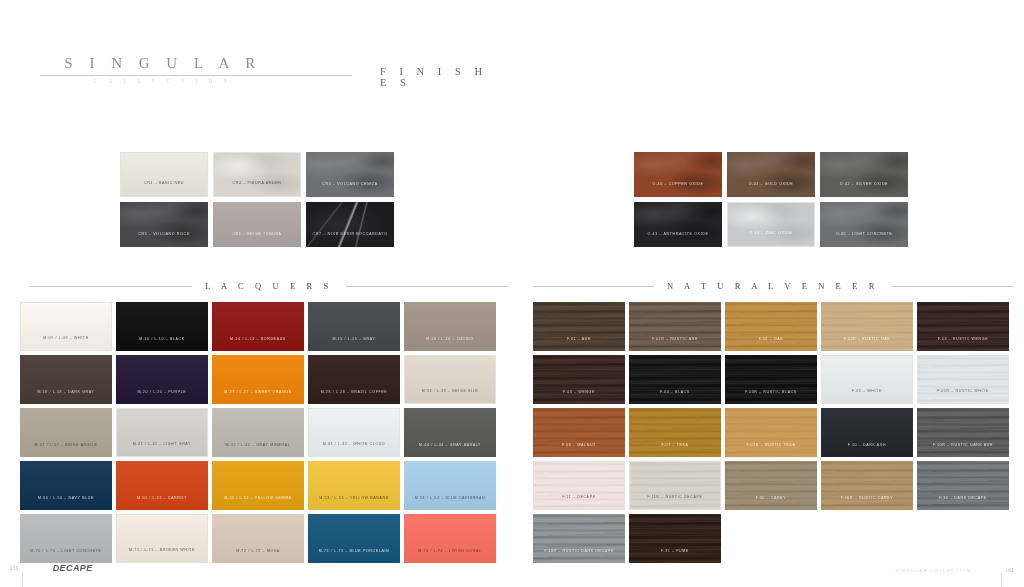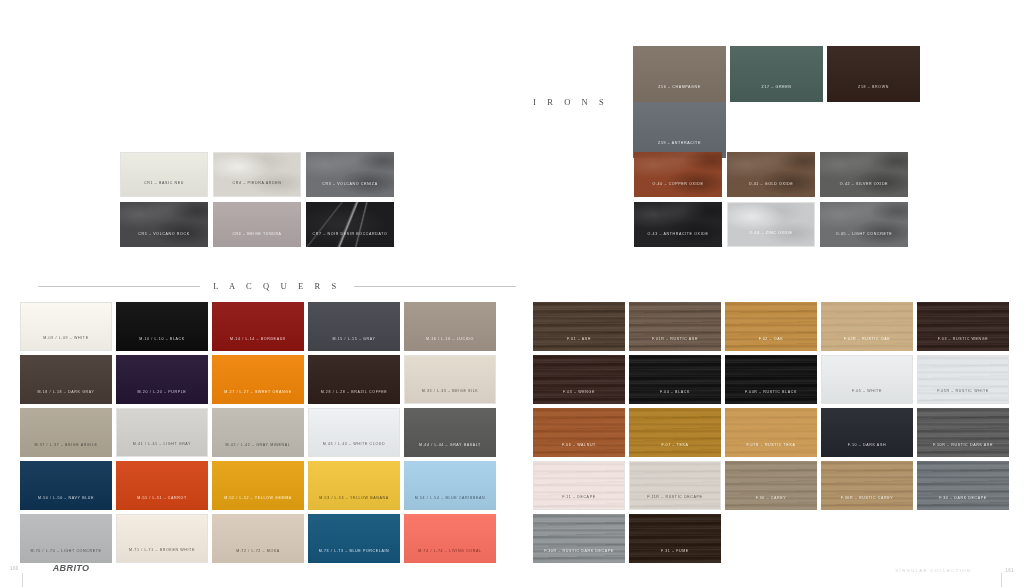--- a/index.html
+++ b/index.html
@@ -103,20 +103,26 @@
   }
   .footnote { font-family:"Liberation Sans", sans-serif; font-size: 4.2px; color:#cfd1d3; letter-spacing: 1.4px; }
   .tickmark { position:absolute; left: 22px; bottom: 0; width:1px; height:14px; background:#d8dadc; }
   .tickmark-r { position:absolute; right: 22px; bottom: 0; width:1px; height:14px; background:#d8dadc; }
 </style>
 </head>
 <body>
 
 <div class="page">
 
+  <div class="masthead">
+    <div class="brand-word">S I N G U L A R</div>
+    <div class="brand-rule"></div>
+    <div class="brand-sub">C O L L E C T I O N</div>
+    <div class="masthead-right">F I N I S H E S</div>
+  </div>
 
   <div class="col-left">
 
     <div class="grid g-ceramic" id="grid-ceramics" style="position:absolute; left:102px; top:152px; width:290px;">
         <div class="sw bordered" style="background: rgb(236, 235, 226);">
           <div class="tex" style="background-image: linear-gradient(rgba(255, 255, 255, 0.05), rgba(0, 0, 0, 0.06));"></div>
           <div class="cap" style="color: rgb(74, 74, 70);">CR1 – BASIC NEU</div>
         </div>
         <div class="sw bordered" style="background: rgb(214, 212, 204);">
           <div class="tex" style="background-image: radial-gradient(55% 45% at 28% 32%, rgba(255, 255, 255, 0.55), rgba(0, 0, 0, 0) 70%), radial-gradient(50% 40% at 75% 70%, rgba(0, 0, 0, 0.1), rgba(0, 0, 0, 0) 72%), radial-gradient(45% 50% at 60% 18%, rgba(0, 0, 0, 0.06), rgba(0, 0, 0, 0) 68%);"></div>
@@ -133,21 +139,21 @@
         <div class="sw" style="background: rgb(176, 167, 166);">
           <div class="tex" style="background-image: linear-gradient(rgba(255, 255, 255, 0.05), rgba(0, 0, 0, 0.06));"></div>
           <div class="cap" style="color: rgb(240, 238, 238);">CR6 – BEIGE TUNDRA</div>
         </div>
         <div class="sw" style="background: rgb(29, 29, 31);">
           <div class="tex" style="background-image: linear-gradient(112deg, rgba(0, 0, 0, 0) 46%, rgba(255, 255, 255, 0.55) 48.4%, rgba(0, 0, 0, 0) 50%), linear-gradient(104deg, rgba(0, 0, 0, 0) 60%, rgba(255, 255, 255, 0.28) 61.3%, rgba(0, 0, 0, 0) 63%), linear-gradient(128deg, rgba(0, 0, 0, 0) 28%, rgba(255, 255, 255, 0.18) 29.2%, rgba(0, 0, 0, 0) 31%), radial-gradient(70% 60% at 40% 50%, rgba(255, 255, 255, 0.06), rgba(0, 0, 0, 0) 75%);"></div>
           <div class="cap" style="color: rgb(220, 220, 220);">CR7 – NOIR DESIR BOCCARDATO</div>
         </div>
       </div>
 
-    <div style="position:absolute; left:20px; top:281px; width:478px;font-family:Liberation Serif, serif;">
+    <div style="position:absolute; left:12px; top:281px; width:478px;font-family:Liberation Serif, serif;">
       <div class="sec-head">
         <div class="rule"></div>
         <div class="title">L A C Q U E R S</div>
         <div class="rule"></div>
       </div>
     </div>
     <div class="grid g-lacquer" id="grid-lacquers" style="position:absolute; left:2px; top:302px; width:482px;">
         <div class="sw bordered" style="background: rgb(251, 248, 241);">
           <div class="tex" style="background-image: linear-gradient(rgba(255, 255, 255, 0.05), rgba(0, 0, 0, 0.06));"></div>
           <div class="cap" style="color: rgb(90, 90, 86);">M.09 / L.09 – WHITE</div>
@@ -246,41 +252,20 @@
         </div>
         <div class="sw" style="background: rgb(250, 113, 97);">
           <div class="tex" style="background-image: linear-gradient(rgba(255, 255, 255, 0.05), rgba(0, 0, 0, 0.06));"></div>
           <div class="cap" style="color: rgb(122, 42, 34);">M.74 / L.74 – LIVING CORAL</div>
         </div>
       </div>
   </div>
 
   <div class="col-right">
 
-    <div class="irons-row" style="position:absolute; left:0px; top:46px; width:480px;">
-      <div class="irons-label">I R O N S</div>
-      <div class="grid g-iron" id="grid-irons">
-          <div class="sw" style="background: rgb(126, 114, 101);">
-            <div class="tex" style="background-image: linear-gradient(rgba(255, 255, 255, 0.05), rgba(0, 0, 0, 0.06));"></div>
-            <div class="cap" style="color: rgb(239, 233, 226);">Z16 – CHAMPAGNE</div>
-          </div>
-          <div class="sw" style="background: rgb(74, 96, 90);">
-            <div class="tex" style="background-image: linear-gradient(rgba(255, 255, 255, 0.05), rgba(0, 0, 0, 0.06));"></div>
-            <div class="cap" style="color: rgb(228, 236, 232);">Z17 – GREEN</div>
-          </div>
-          <div class="sw" style="background: rgb(50, 33, 26);">
-            <div class="tex" style="background-image: linear-gradient(rgba(255, 255, 255, 0.05), rgba(0, 0, 0, 0.06));"></div>
-            <div class="cap" style="color: rgb(221, 210, 204);">Z18 – BROWN</div>
-          </div>
-          <div class="sw" style="background: rgb(100, 106, 112);">
-            <div class="tex" style="background-image: linear-gradient(rgba(255, 255, 255, 0.05), rgba(0, 0, 0, 0.06));"></div>
-            <div class="cap" style="color: rgb(236, 238, 240);">Z19 – ANTHRACITE</div>
-          </div>
-        </div>
-    </div>
 
     <div class="grid g-oxide" id="grid-oxides" style="position:absolute; left:101px; top:152px; width:290px;">
         <div class="sw" style="background: rgb(141, 68, 40);">
           <div class="tex" style="background-image: radial-gradient(60% 45% at 22% 28%, rgba(255, 255, 255, 0.13), rgba(0, 0, 0, 0) 70%), radial-gradient(50% 40% at 72% 68%, rgba(0, 0, 0, 0.3), rgba(0, 0, 0, 0) 72%), radial-gradient(40% 55% at 55% 12%, rgba(255, 255, 255, 0.07), rgba(0, 0, 0, 0) 68%), radial-gradient(45% 35% at 88% 20%, rgba(0, 0, 0, 0.22), rgba(0, 0, 0, 0) 70%);"></div>
           <div class="cap" style="color: rgb(240, 221, 210);">O.40 – COPPER OXIDE</div>
         </div>
         <div class="sw" style="background: rgb(110, 83, 64);">
           <div class="tex" style="background-image: radial-gradient(60% 45% at 22% 28%, rgba(255, 255, 255, 0.13), rgba(0, 0, 0, 0) 70%), radial-gradient(50% 40% at 72% 68%, rgba(0, 0, 0, 0.3), rgba(0, 0, 0, 0) 72%), radial-gradient(40% 55% at 55% 12%, rgba(255, 255, 255, 0.07), rgba(0, 0, 0, 0) 68%), radial-gradient(45% 35% at 88% 20%, rgba(0, 0, 0, 0.22), rgba(0, 0, 0, 0) 70%);"></div>
           <div class="cap" style="color: rgb(239, 226, 212);">O.41 – GOLD OXIDE</div>
         </div>
@@ -295,20 +280,27 @@
         <div class="sw bordered" style="background: rgb(200, 202, 203);">
           <div class="tex" style="background-image: radial-gradient(55% 45% at 28% 32%, rgba(255, 255, 255, 0.55), rgba(0, 0, 0, 0) 70%), radial-gradient(50% 40% at 75% 70%, rgba(0, 0, 0, 0.1), rgba(0, 0, 0, 0) 72%), radial-gradient(45% 50% at 60% 18%, rgba(0, 0, 0, 0.06), rgba(0, 0, 0, 0) 68%);"></div>
           <div class="cap" style="color: rgb(255, 255, 255);">O.44 – ZINC OXIDE</div>
         </div>
         <div class="sw" style="background: rgb(109, 111, 112);">
           <div class="tex" style="background-image: radial-gradient(60% 45% at 22% 28%, rgba(255, 255, 255, 0.13), rgba(0, 0, 0, 0) 70%), radial-gradient(50% 40% at 72% 68%, rgba(0, 0, 0, 0.3), rgba(0, 0, 0, 0) 72%), radial-gradient(40% 55% at 55% 12%, rgba(255, 255, 255, 0.07), rgba(0, 0, 0, 0) 68%), radial-gradient(45% 35% at 88% 20%, rgba(0, 0, 0, 0.22), rgba(0, 0, 0, 0) 70%);"></div>
           <div class="cap" style="color: rgb(234, 234, 234);">O.45 – LIGHT CONCRETE</div>
         </div>
       </div>
 
+    <div style="position:absolute; left:0px; top:281px; width:480px;">
+      <div class="sec-head">
+        <div class="rule"></div>
+        <div class="title">N A T U R A L   V E N E E R</div>
+        <div class="rule"></div>
+      </div>
+    </div>
     <div class="grid g-veneer" id="grid-veneer" style="position:absolute; left:0px; top:302px; width:482px;">
         <div class="sw" style="background: rgb(75, 58, 44);">
           <div class="tex" style="background-image: repeating-linear-gradient(rgba(255, 255, 255, 0.086) 0px, rgba(255, 255, 255, 0) 1px, rgba(0, 0, 0, 0.16) 2px, rgba(0, 0, 0, 0) 4px, rgba(255, 255, 255, 0.055) 5px, rgba(0, 0, 0, 0) 7px), repeating-linear-gradient(178deg, rgba(0, 0, 0, 0.094) 0px, rgba(0, 0, 0, 0) 3px, rgba(255, 255, 255, 0.047) 6px, rgba(0, 0, 0, 0) 11px);"></div>
           <div class="cap" style="color: rgb(224, 214, 200);">F.01 – ASH</div>
         </div>
         <div class="sw" style="background: rgb(106, 87, 72);">
           <div class="tex" style="background-image: repeating-linear-gradient(rgba(255, 255, 255, 0.086) 0px, rgba(255, 255, 255, 0) 1px, rgba(0, 0, 0, 0.16) 2px, rgba(0, 0, 0, 0) 4px, rgba(255, 255, 255, 0.055) 5px, rgba(0, 0, 0, 0) 7px), repeating-linear-gradient(178deg, rgba(0, 0, 0, 0.094) 0px, rgba(0, 0, 0, 0) 3px, rgba(255, 255, 255, 0.047) 6px, rgba(0, 0, 0, 0) 11px);"></div>
           <div class="cap" style="color: rgb(232, 223, 212);">F.01R – RUSTIC ASH</div>
         </div>
         <div class="sw" style="background: rgb(192, 140, 66);">
@@ -389,21 +381,21 @@
         </div>
         <div class="sw" style="background: rgb(43, 28, 18);">
           <div class="tex" style="background-image: repeating-linear-gradient(rgba(255, 255, 255, 0.086) 0px, rgba(255, 255, 255, 0) 1px, rgba(0, 0, 0, 0.16) 2px, rgba(0, 0, 0, 0) 4px, rgba(255, 255, 255, 0.055) 5px, rgba(0, 0, 0, 0) 7px), repeating-linear-gradient(178deg, rgba(0, 0, 0, 0.094) 0px, rgba(0, 0, 0, 0) 3px, rgba(255, 255, 255, 0.047) 6px, rgba(0, 0, 0, 0) 11px);"></div>
           <div class="cap" style="color: rgb(221, 210, 200);">F.31 – FUME</div>
         </div>
       </div>
   </div>
 
   <div class="footer-left">
     <span class="pagenum">160</span>
-    <span class="footlogo">ABRITO</span>
+    <span class="footlogo">DECAPE</span>
   </div>
   <div class="tickmark"></div>
 
   <div class="footer-right">
     <span class="footnote">SINGULAR COLLECTION</span>
     <span class="pagenum">161</span>
   </div>
   <div class="tickmark-r"></div>
 
 </div>

